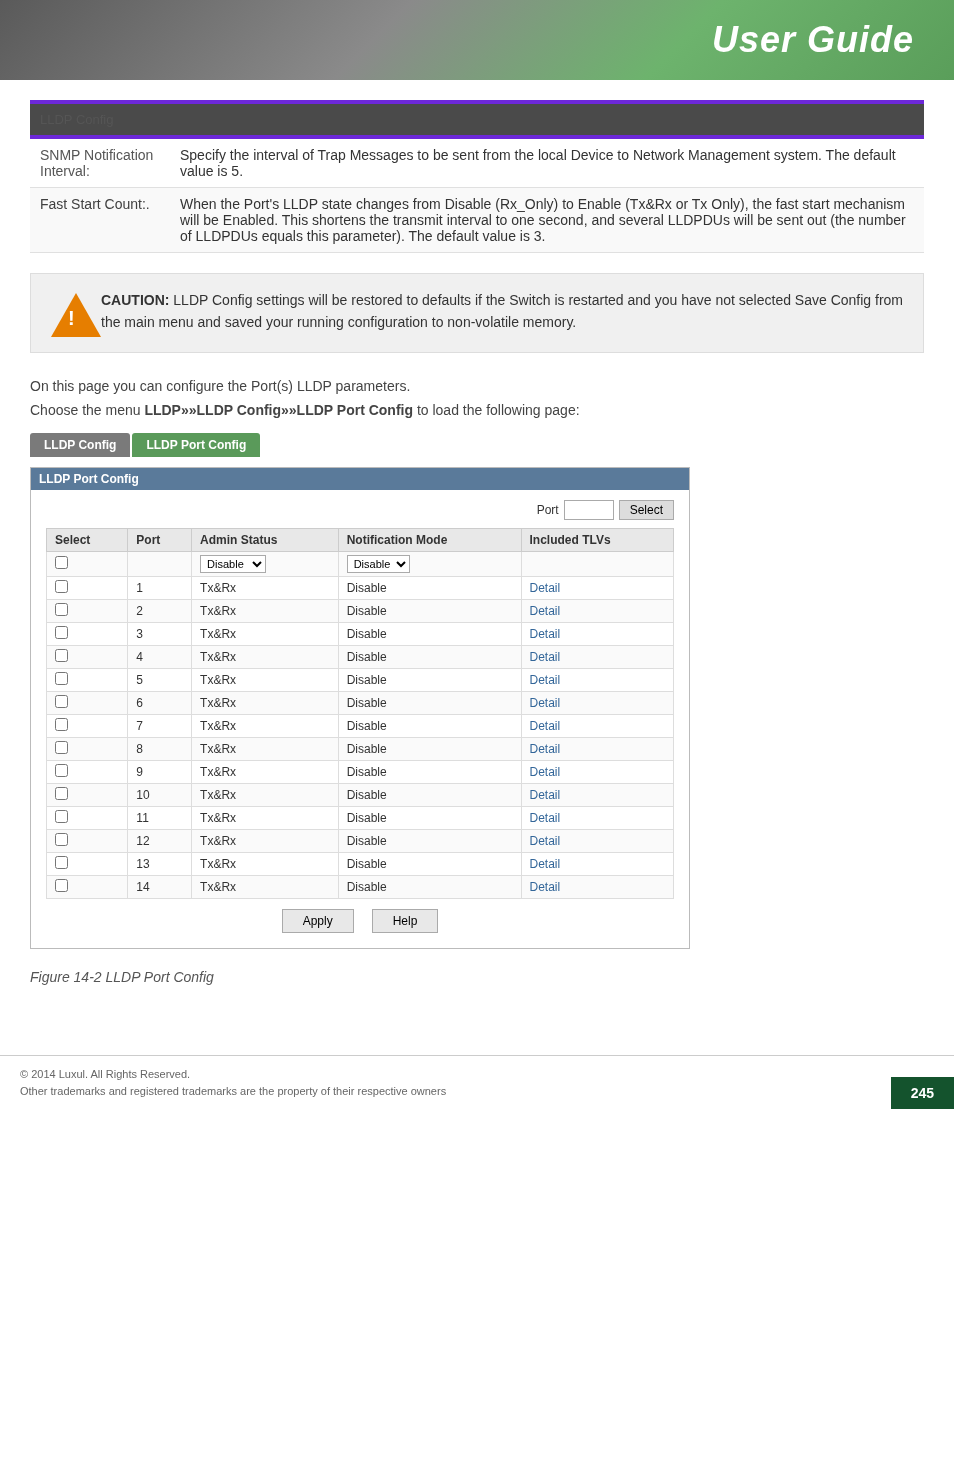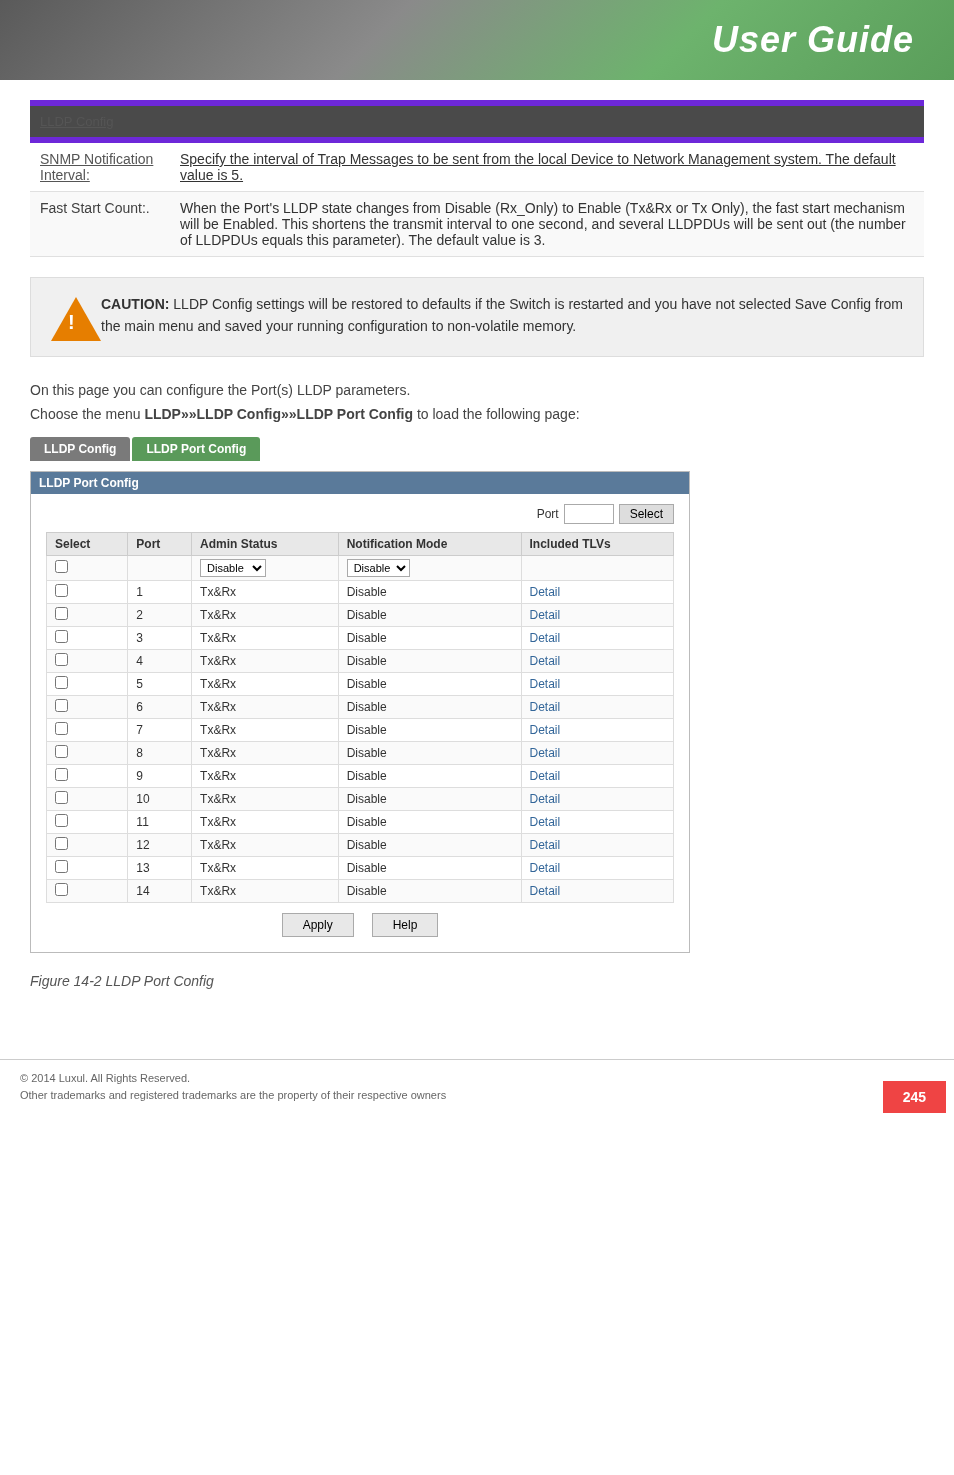--- a/index.html
+++ b/index.html
@@ -46,22 +46,21 @@
       font-weight: bold;
       padding: 6px 10px;
       font-size: 13px;
     }
     .config-table td {
       padding: 8px 10px;
       vertical-align: top;
       border-bottom: 1px solid #e0e0e0;
     }
     .config-table tr:first-child td {
-      border-top: 6px solid #6d28d9;
-      text-decoration: underline;
+      border-top: 4px solid #6d28d9;
     }
     .config-table td:first-child {
       width: 140px;
       font-weight: normal;
       color: #555;
     }
     .config-table tr:nth-child(even) {
       background: #f9f9f9;
     }
 
@@ -234,23 +233,23 @@
       padding: 10px 20px;
       margin-top: 20px;
     }
     .footer-text {
       font-size: 11px;
       color: #666;
       line-height: 1.5;
     }
     .footer-page {
       position: absolute;
-      right: 8px;
+      right: 0;
       bottom: 0;
-      background: #ef4444;
+      background: #14532d;
       color: #fff;
       font-size: 14px;
       font-weight: bold;
       padding: 8px 20px;
     }
 
     
     .triangle-icon {
       width: 0;
       height: 0;

